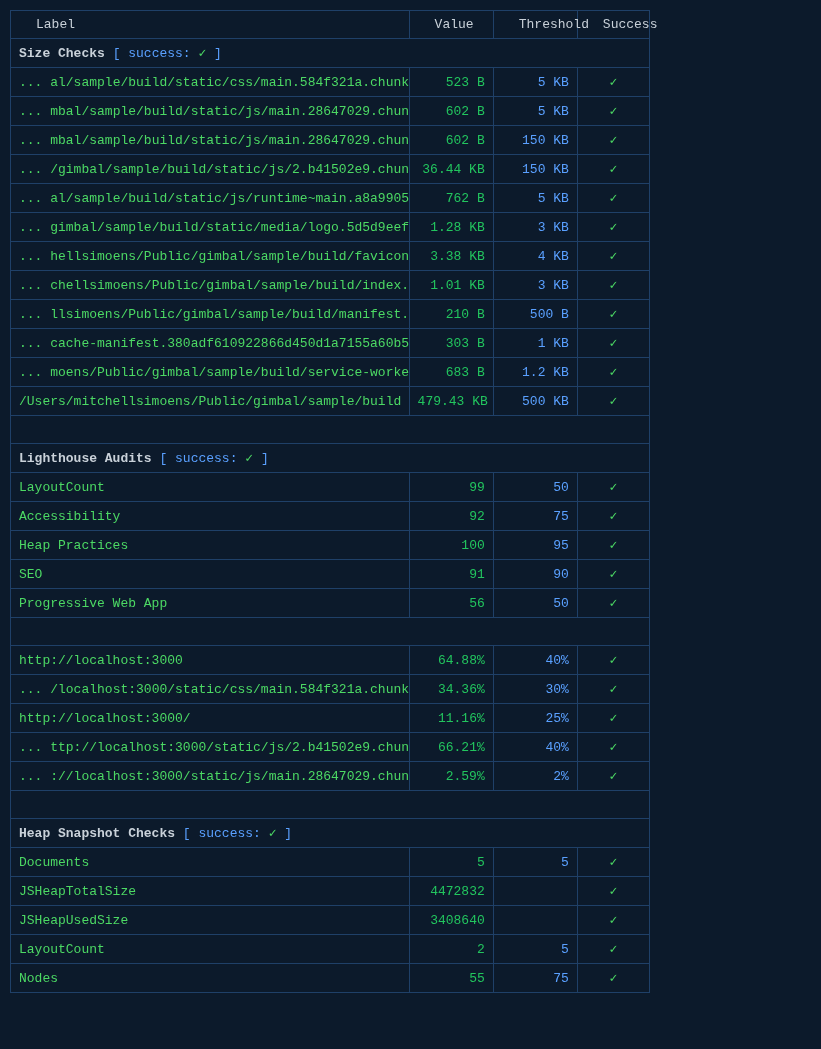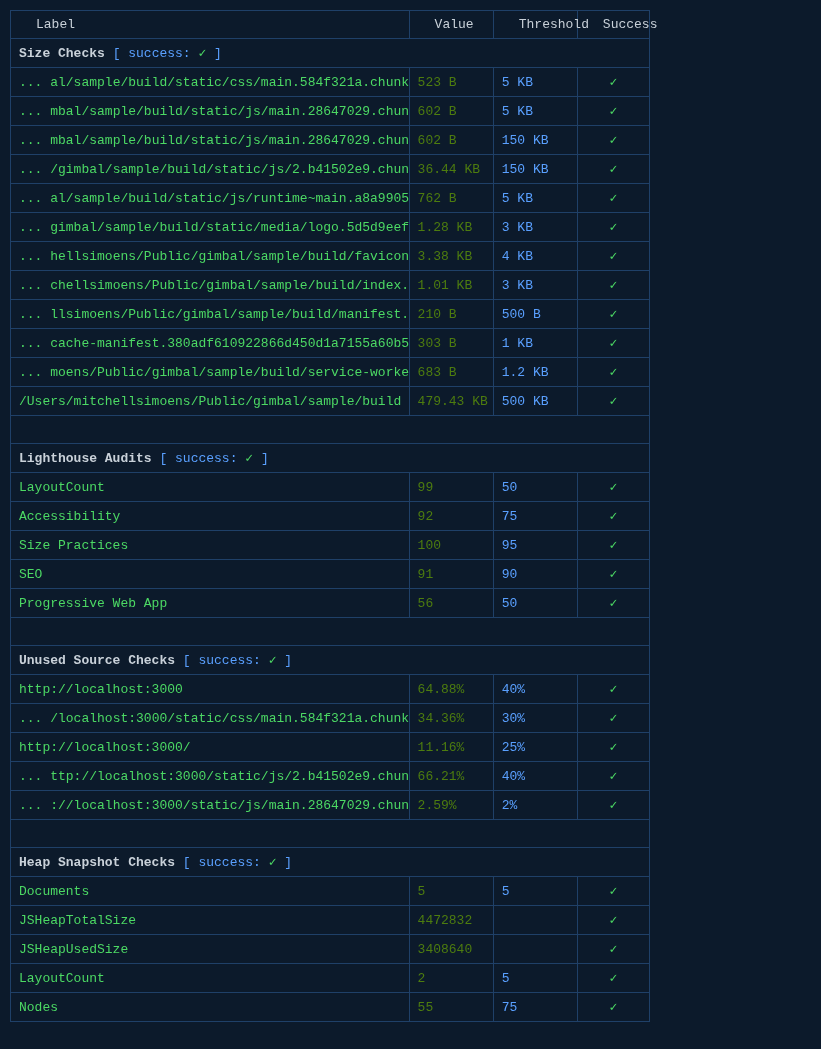--- a/index.html
+++ b/index.html
@@ -43,27 +43,27 @@
   .section-check {
     color: #4cd964;
     font-weight: normal;
   }
   td.label-cell {
     color: #4cd964;
     white-space: nowrap;
     overflow: hidden;
   }
   td.value-cell {
-    color: #4d7c0f;
-    text-align: left;
+    color: #22c55e;
+    text-align: right;
     white-space: nowrap;
   }
   td.thresh-cell {
     color: #5aa0ff;
-    text-align: left;
+    text-align: right;
     white-space: nowrap;
   }
   td.success-cell {
     color: #4cd964;
     text-align: center;
   }
   tr.spacer td {
     height: 28px;
   }
   .ellipsis-prefix {
@@ -176,42 +176,39 @@
         <td class="thresh-cell">50</td>
         <td class="success-cell">✓</td>
       </tr>
       <tr>
         <td class="label-cell"><span>Accessibility</span></td>
         <td class="value-cell">92</td>
         <td class="thresh-cell">75</td>
         <td class="success-cell">✓</td>
       </tr>
       <tr>
-        <td class="label-cell"><span>Size Practices</span></td>
+        <td class="label-cell"><span>Heap Practices</span></td>
         <td class="value-cell">100</td>
         <td class="thresh-cell">95</td>
         <td class="success-cell">✓</td>
       </tr>
       <tr>
         <td class="label-cell"><span>SEO</span></td>
         <td class="value-cell">91</td>
         <td class="thresh-cell">90</td>
         <td class="success-cell">✓</td>
       </tr>
       <tr>
         <td class="label-cell"><span>Progressive Web App</span></td>
         <td class="value-cell">56</td>
         <td class="thresh-cell">50</td>
         <td class="success-cell">✓</td>
       </tr>
       <tr class="spacer">
         <td colspan="4"></td>
-      </tr>
-      <tr>
-        <td colspan="4"><span class="section-header">Unused Source Checks </span><span class="section-status">[ success: </span><span class="section-check">✓</span><span class="section-status"> ]</span></td>
       </tr>
       <tr>
         <td class="label-cell"><span>http://localhost:3000</span></td>
         <td class="value-cell">64.88%</td>
         <td class="thresh-cell">40%</td>
         <td class="success-cell">✓</td>
       </tr>
       <tr>
         <td class="label-cell"><span class="ellipsis-prefix">... </span><span>/localhost:3000/static/css/main.584f321a.chunk.css</span></td>
         <td class="value-cell">34.36%</td>

